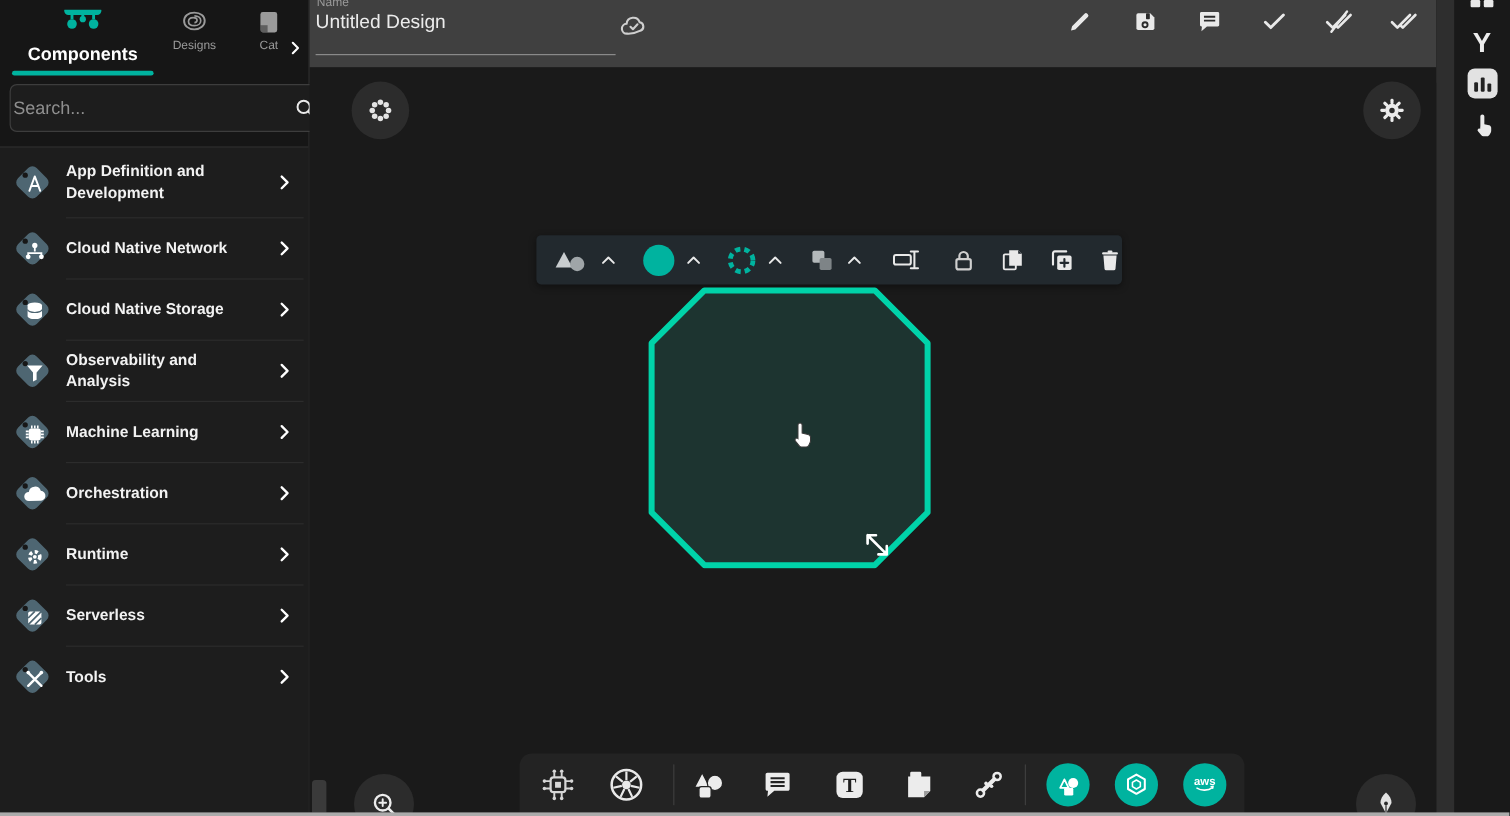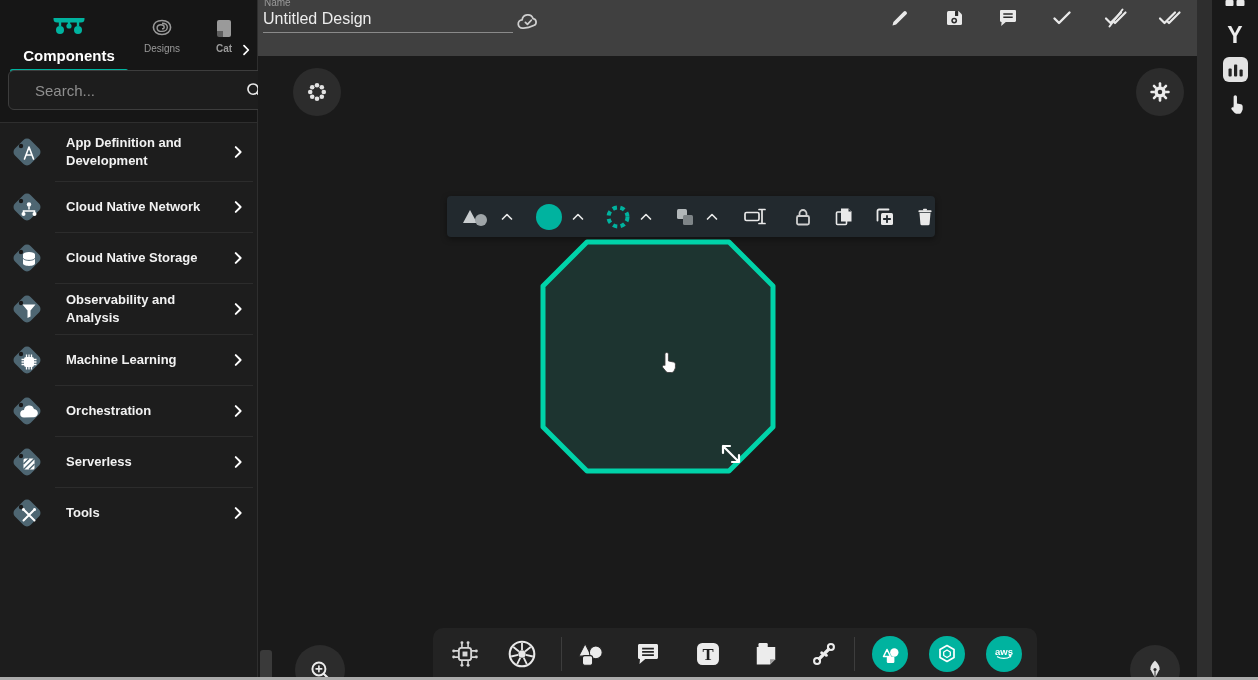--- a/index.html
+++ b/index.html
@@ -6,46 +6,46 @@
   body{
     width:1258px;height:680px;overflow:hidden;position:relative;
     background:#1a1a1a;font-family:"Liberation Sans",sans-serif;
     -webkit-font-smoothing:antialiased;
   }
   .abs{position:absolute;}
   svg{display:block;}
 
   
   .sidebar{left:0;top:0;width:258px;height:680px;background:#161616;border-right:1px solid #2e2e2e;box-sizing:border-box;}
-  .tabs{position:absolute;left:0;top:18px;width:258px;height:56px;}
+  .tabs{position:absolute;left:0;top:8px;width:258px;height:56px;}
   .tab{position:absolute;top:0;text-align:center;cursor:pointer;}
   .tab-components{left:10px;width:118px;}
   .tab-components .tab-label{margin-top:7px;font-size:15px;font-weight:bold;color:#fff;}
   .tab-components .tab-underline{margin-top:5px;height:4px;background:#00B39F;border-radius:2px;}
   .tab-minor .tab-label{margin-top:3px;font-size:10px;color:#9a9a9a;}
   .tab-designs{left:134px;width:56px;}
-  .tab-catalog{left:206px;width:36px;overflow:hidden;font-weight:bold;}
+  .tab-catalog{left:206px;width:36px;overflow:hidden;}
   .tab-icon{height:22px;display:flex;justify-content:center;align-items:flex-start;overflow:hidden;}
   .tabs-chev{position:absolute;left:238px;top:24px;}
 
-  .searchbox{left:8px;top:70px;width:268px;height:40px;background:#1d1d1d;border:1px solid #3d3d3d;border-radius:6px;box-sizing:border-box;display:flex;align-items:center;padding:0 10px 0 24px;}
+  .searchbox{left:8px;top:70px;width:268px;height:40px;background:#1d1d1d;border:1px solid #3d3d3d;border-radius:6px;box-sizing:border-box;display:flex;align-items:center;padding:0 10px 0 0;}
   .searchbox input{flex:1;background:transparent;border:none;outline:none;color:#bdbdbd;font-size:15px;font-family:"Liberation Sans",sans-serif;}
   .searchbox input::placeholder{color:#8f8f8f;}
 
   .catlist{left:0;top:122px;width:257px;bottom:0;background:#1d1d1d;border-top:1px solid #2e2e2e;}
   .catrow{position:relative;display:flex;align-items:center;gap:9px;padding:0 6px 0 8px;box-sizing:border-box;cursor:pointer;}
   .catrow.h51{height:51px;} .catrow.h58{height:58px;}
   .catrow + .catrow::before{content:'';position:absolute;top:0;left:55px;right:4px;height:1px;background:#2c2c2c;}
-  .catlabel{flex:1;width:164px;max-width:164px;font-size:13px;font-weight:600;color:#f2f2f2;line-height:1.35;margin-left:11px;}
+  .catlabel{flex:1;width:164px;max-width:164px;font-size:13px;font-weight:600;color:#f2f2f2;line-height:1.35;}
   .catchev{flex:0 0 auto;margin-right:4px;}
 
   
   .topbar{left:258px;top:0;width:939px;height:69px;background:#404040;}
   .name-label{position:absolute;left:6px;top:-3px;font-size:10px;color:#9a9a9a;}
-  .design-name{position:absolute;left:5px;top:10px;width:250px;font-size:16px;color:#ececec;border-bottom:1px solid #8a8a8a;padding-bottom:4px;cursor:text;}
+  .design-name{position:absolute;left:5px;top:10px;width:250px;font-size:16px;color:#ececec;border-bottom:1px solid #8a8a8a;padding-bottom:17px;cursor:text;}
   .cloud-sync{position:absolute;left:255px;top:8px;}
   .topbar-actions{position:absolute;right:14px;top:5px;display:flex;gap:28px;align-items:center;}
   .icon-btn{width:26px;height:26px;display:flex;align-items:center;justify-content:center;cursor:pointer;}
 
   
   .canvas{left:258px;top:56px;width:939px;height:624px;background:#1a1a1a;overflow:hidden;}
   .circ-btn{position:absolute;width:48px;height:48px;border-radius:50%;background:#2c2c2c;display:flex;align-items:center;justify-content:center;cursor:pointer;}
 
   .sel-toolbar{position:absolute;left:189px;top:140px;width:488px;height:41px;background:#22292e;border-radius:4px;display:flex;align-items:center;box-shadow:0 2px 6px rgba(0,0,0,.4);}
   .sel-group{display:flex;align-items:center;height:100%;}
@@ -208,20 +208,34 @@
           </g>
         <circle cx="13" cy="13" r="2.2" fill="#171717"></circle>
         <path d="M16 25.5a3.8 3.8 0 0 1 0-7.6 5.2 5.2 0 0 1 10-1 4.2 4.2 0 0 1-.7 8.4z" fill="#fff"></path>
       </svg>
       <span class="catlabel">Orchestration</span>
       <svg class="catchev" width="18" height="18" viewBox="0 0 24 24">
           <path d="M9 5.5l6.5 6.5L9 18.5" stroke="#fff" stroke-width="2.6" fill="none" stroke-linecap="round" stroke-linejoin="round"></path>
         </svg>
     </div>
 
+    <div class="catrow h51">
+      <svg width="38" height="38" viewBox="0 0 38 38">
+        <g transform="rotate(45 19 19)">
+            <rect x="8" y="8" width="22" height="22" rx="5" fill="#4e6672"></rect>
+          </g>
+        <circle cx="13" cy="13" r="2.2" fill="#171717"></circle>
+        <circle cx="21" cy="21" r="4.2" fill="none" stroke="#fff" stroke-width="3" stroke-dasharray="2.6 2.2"></circle>
+        <circle cx="21" cy="21" r="1.6" fill="#fff"></circle>
+      </svg>
+      <span class="catlabel">Runtime</span>
+      <svg class="catchev" width="18" height="18" viewBox="0 0 24 24">
+          <path d="M9 5.5l6.5 6.5L9 18.5" stroke="#fff" stroke-width="2.6" fill="none" stroke-linecap="round" stroke-linejoin="round"></path>
+        </svg>
+    </div>
 
 
     <div class="catrow h51">
       <svg width="38" height="38" viewBox="0 0 38 38">
         <g transform="rotate(45 19 19)">
             <rect x="8" y="8" width="22" height="22" rx="5" fill="#4e6672"></rect>
           </g>
         <circle cx="13" cy="13" r="2.2" fill="#171717"></circle>
         <rect x="15.5" y="15.5" width="11" height="11" rx="1.5" fill="#fff"></rect>
         <path d="M15.5 26.5l11-11M15.5 21l5.5-5.5M21 26.5l5.5-5.5" stroke="#4e6672" stroke-width="1.4"></path>

